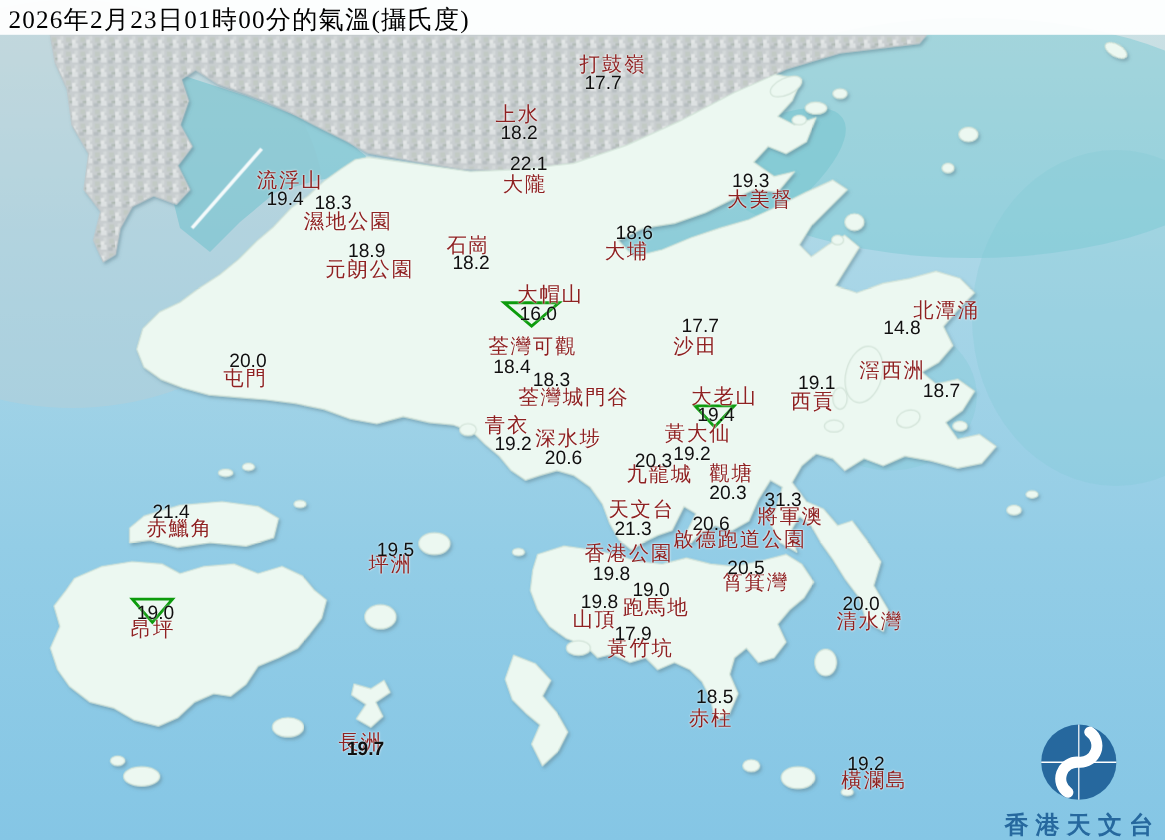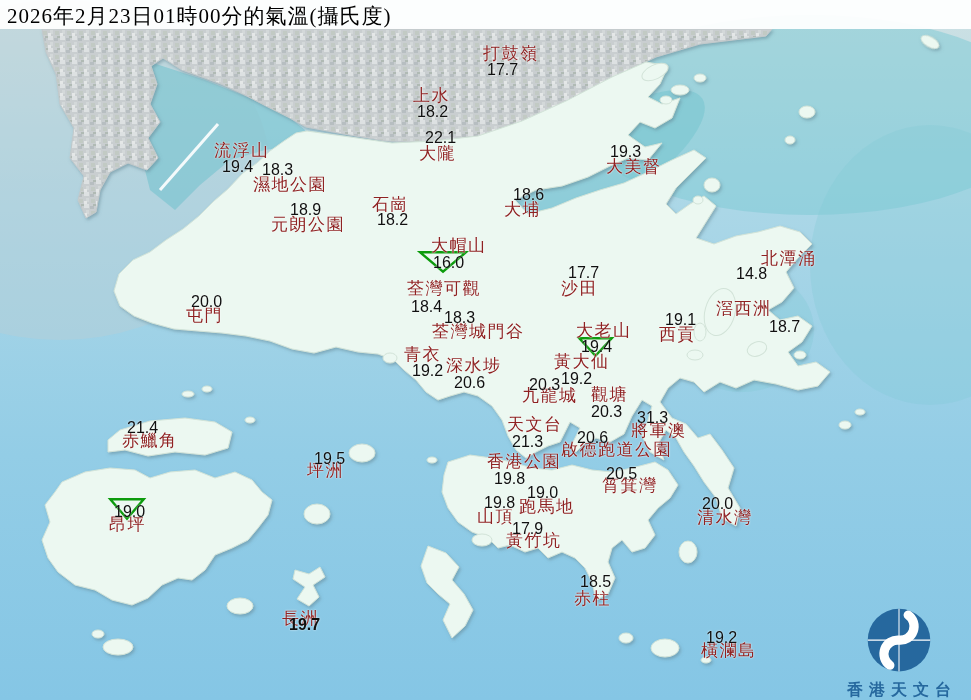--- a/index.html
+++ b/index.html
@@ -32,21 +32,21 @@
     font-size:16px;color:var(--value-color,#101010);
     text-shadow:0 0 2px rgba(255,255,255,.8);
   }
   .marker{position:absolute;overflow:visible;}
   .logo{
     position:absolute;right:1px;bottom:1px;width:142px;
     text-align:center;color:var(--logo-blue,#26689e);
   }
   .logo-cn{
     font-family:"Liberation Serif","DejaVu Serif",serif;
-    font-size:16px;font-weight:bold;letter-spacing:6px;margin-left:6px;
+    font-size:20px;font-weight:bold;letter-spacing:6px;margin-left:6px;
     line-height:1.1;
   }
   .logo-en{
     font-family:"Liberation Sans","DejaVu Sans",sans-serif;
     font-size:10.5px;font-weight:bold;letter-spacing:.2px;line-height:1.2;
   }
 </style>
 </head>
 <body>
 

